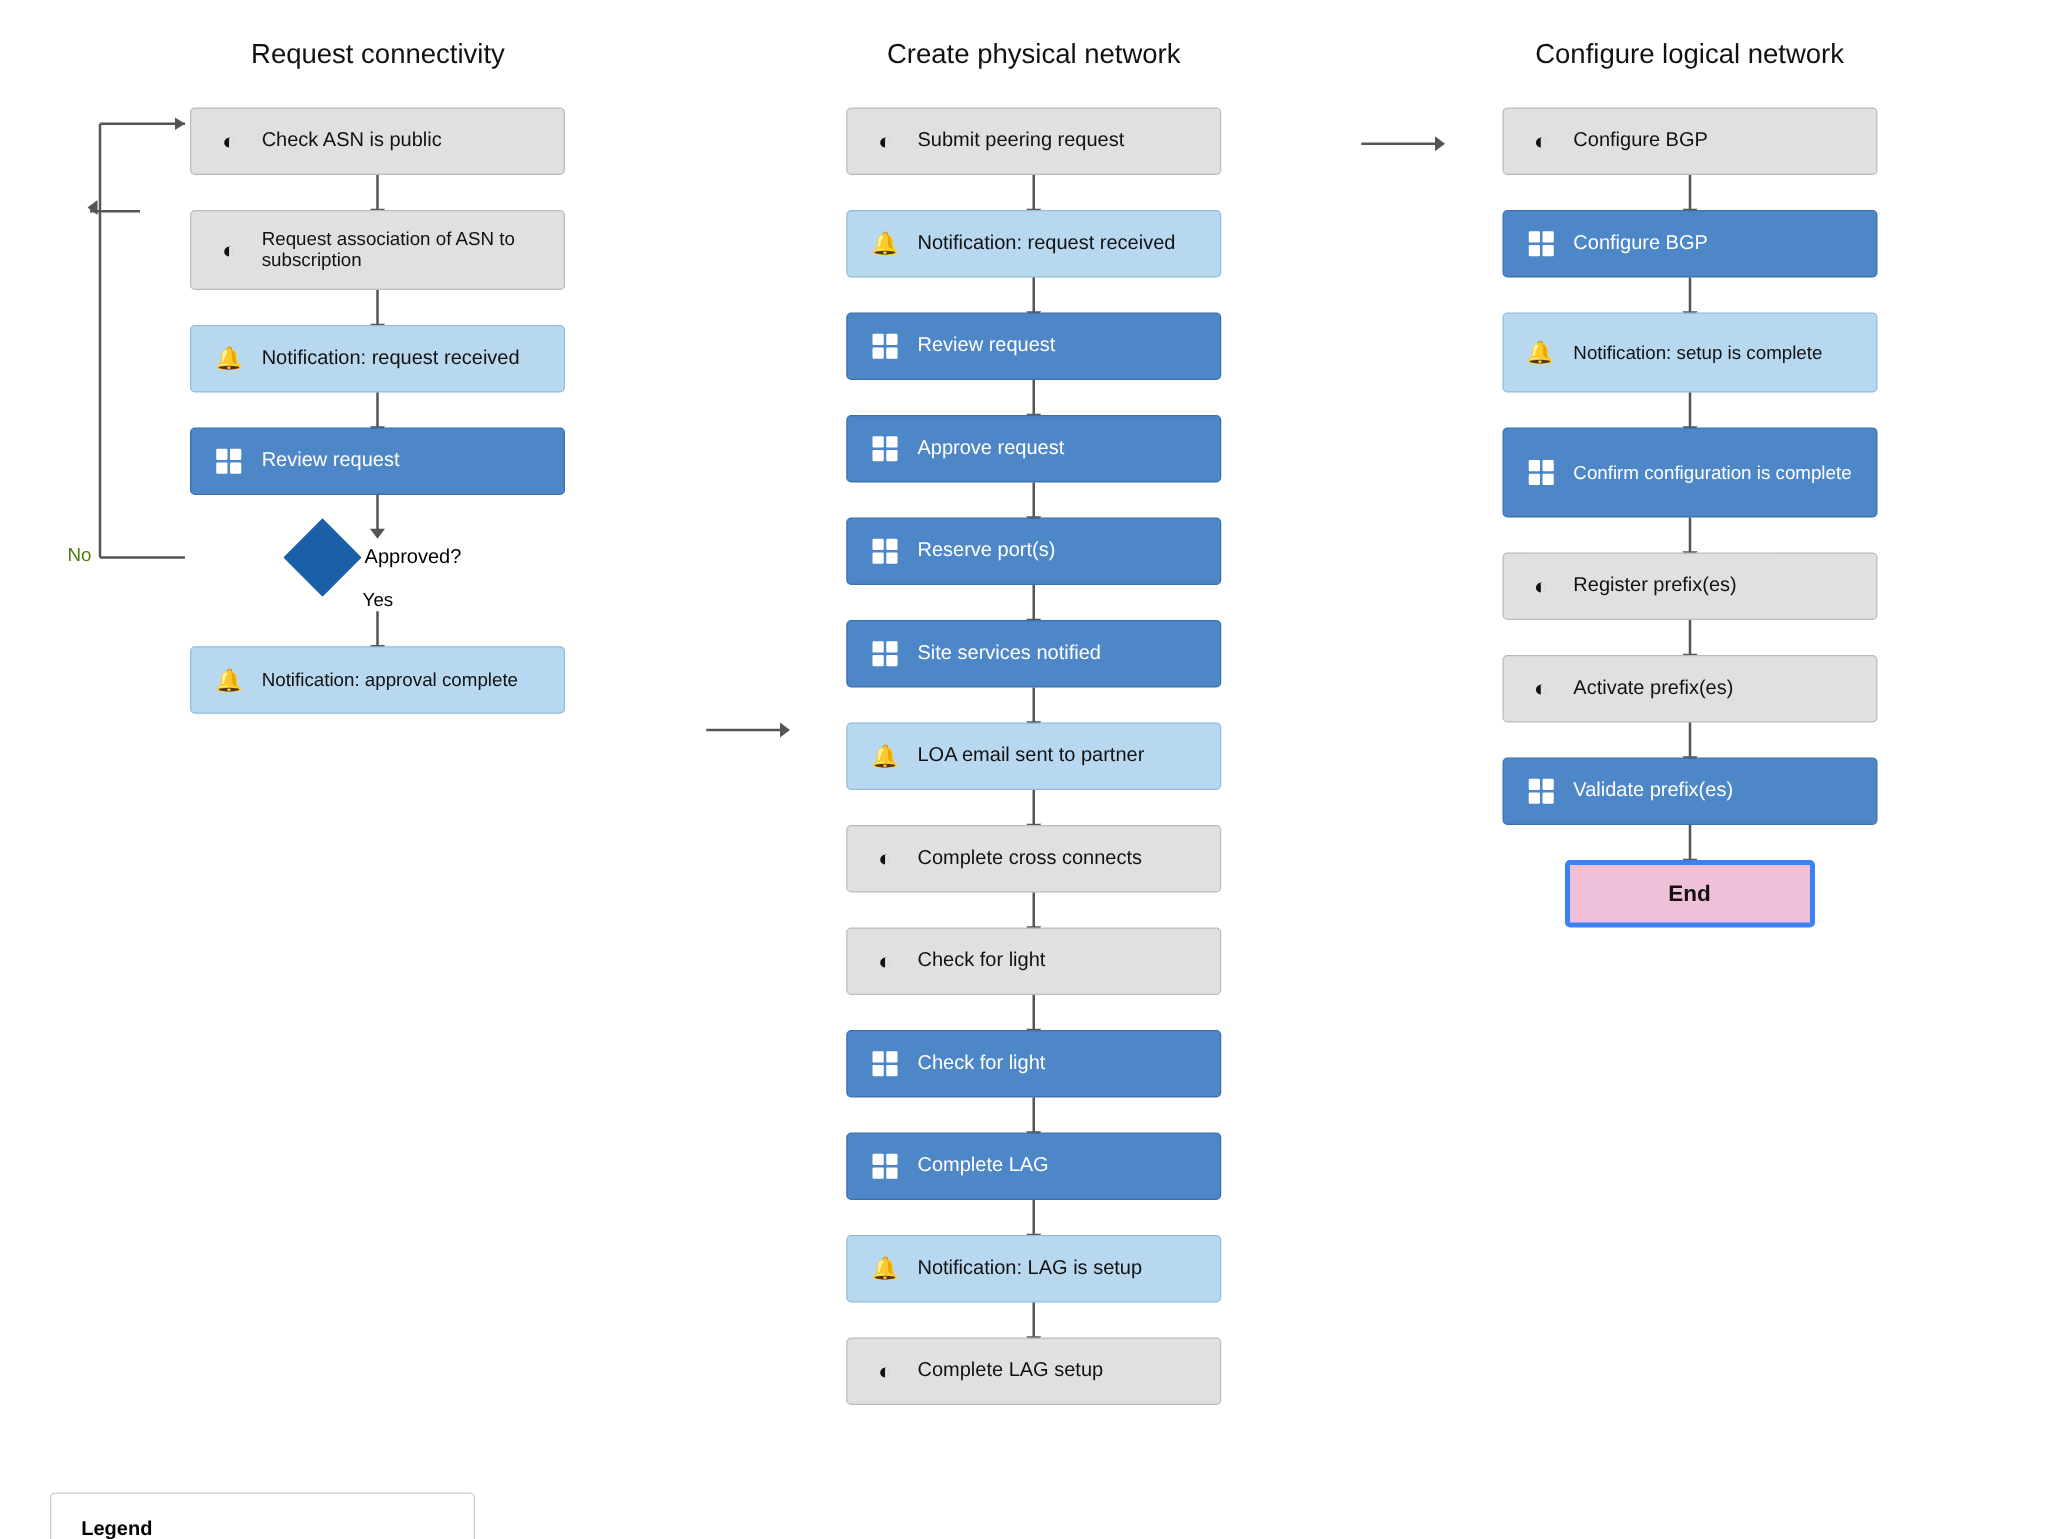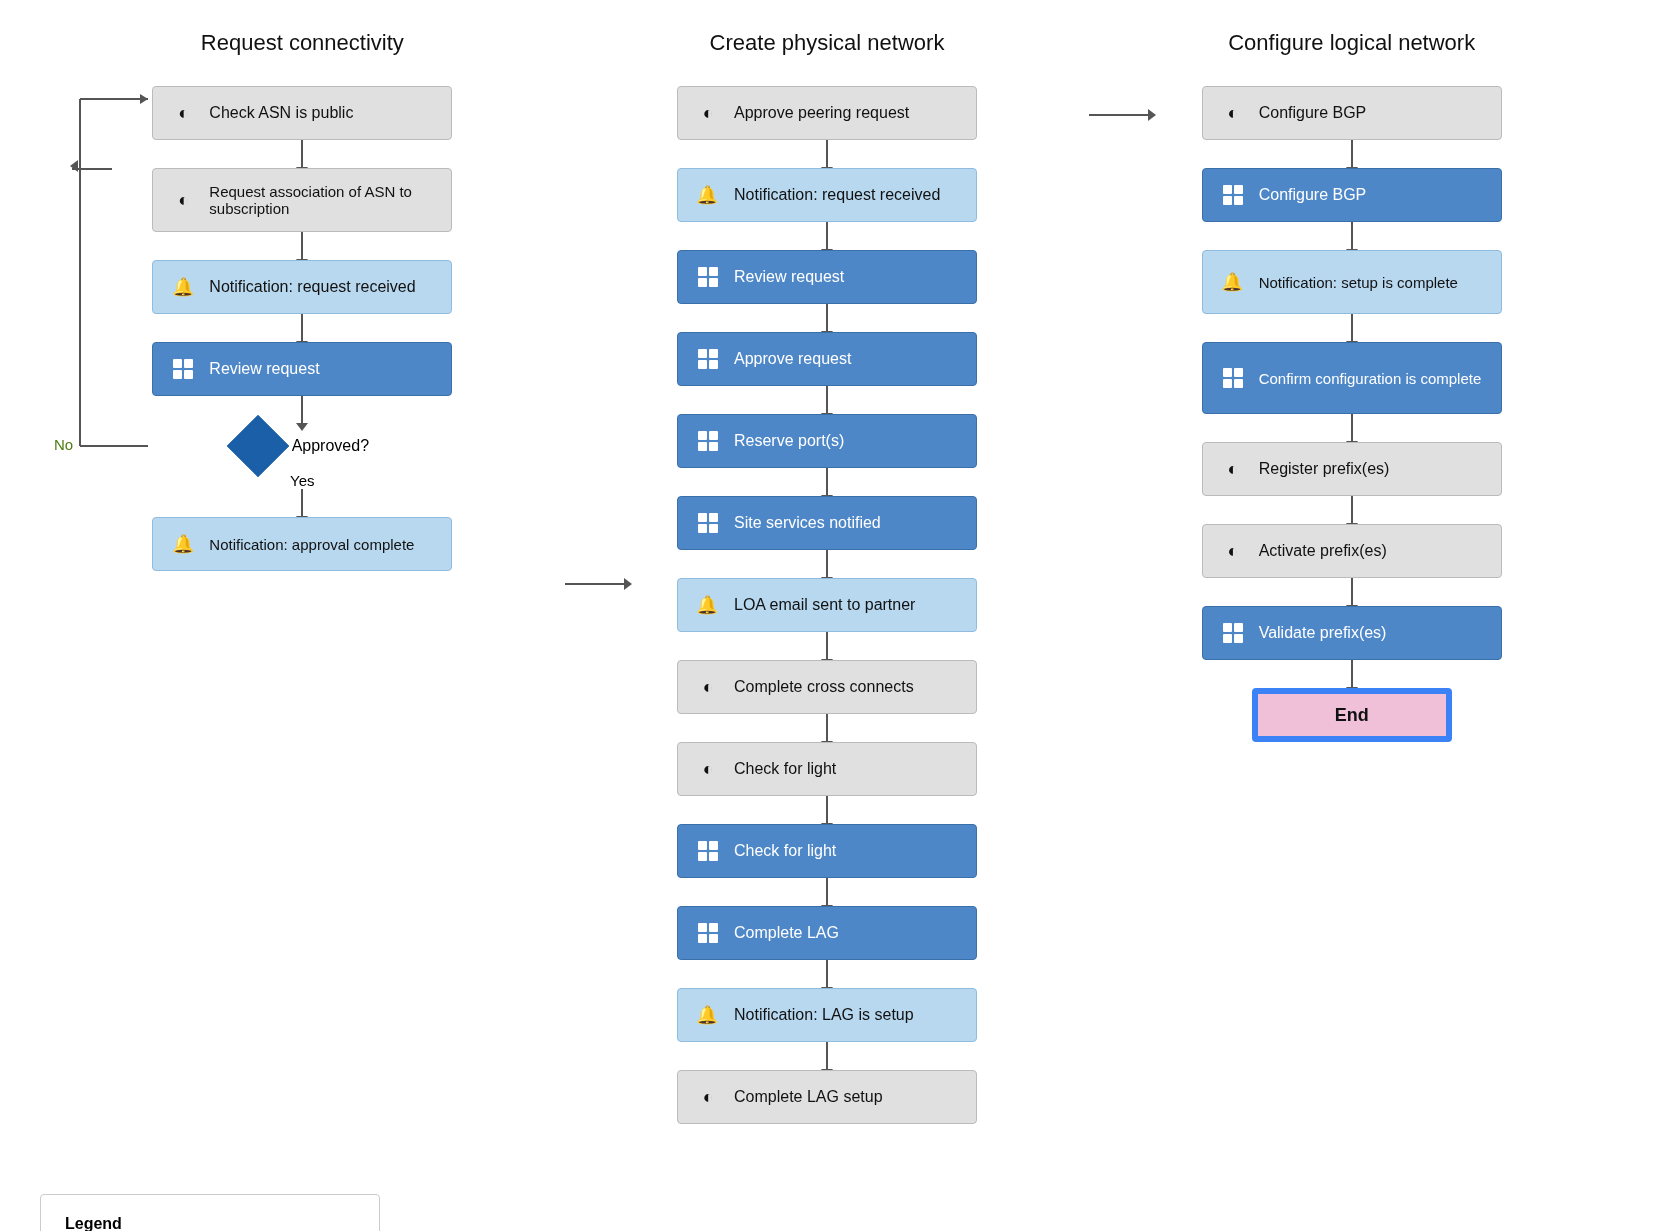--- a/index.html
+++ b/index.html
@@ -72,21 +72,21 @@
     }
 
     .node-notification {
       background: #b8d8f0;
       border: 1px solid #90bce0;
       color: #111;
     }
 
     .node-end {
       background: #f0c0d8;
-      border: 6px solid #3b82f6;
+      border: 4px solid #3b82f6;
       color: #111;
       font-weight: 700;
       font-size: 18px;
       justify-content: center;
       width: 200px;
     }
 
     .icon-wrap {
       width: 32px;
       height: 32px;
@@ -279,21 +279,21 @@
       <div style="position:absolute; bottom: -14px; right:-60px; width:60px; height:2px; background:#555;">
         <div style="position:absolute; right:-7px; top:-5px; border-top:6px solid transparent; border-bottom:6px solid transparent; border-left:8px solid #555;"></div>
       </div>
 
     </div>
 
     <div class="column" style="padding-top:10px; position:relative;">
 
       <div class="node node-operator">
         <span class="icon-wrap person-icon">◐</span>
-        <span>Approve peering request</span>
+        <span>Submit peering request</span>
       </div>
       <div class="arrow"></div>
 
       <div class="node node-notification">
         <span class="icon-wrap bell-icon">🔔</span>
         <span>Notification: request received</span>
       </div>
       <div class="arrow"></div>
 
       <div class="node node-microsoft">

